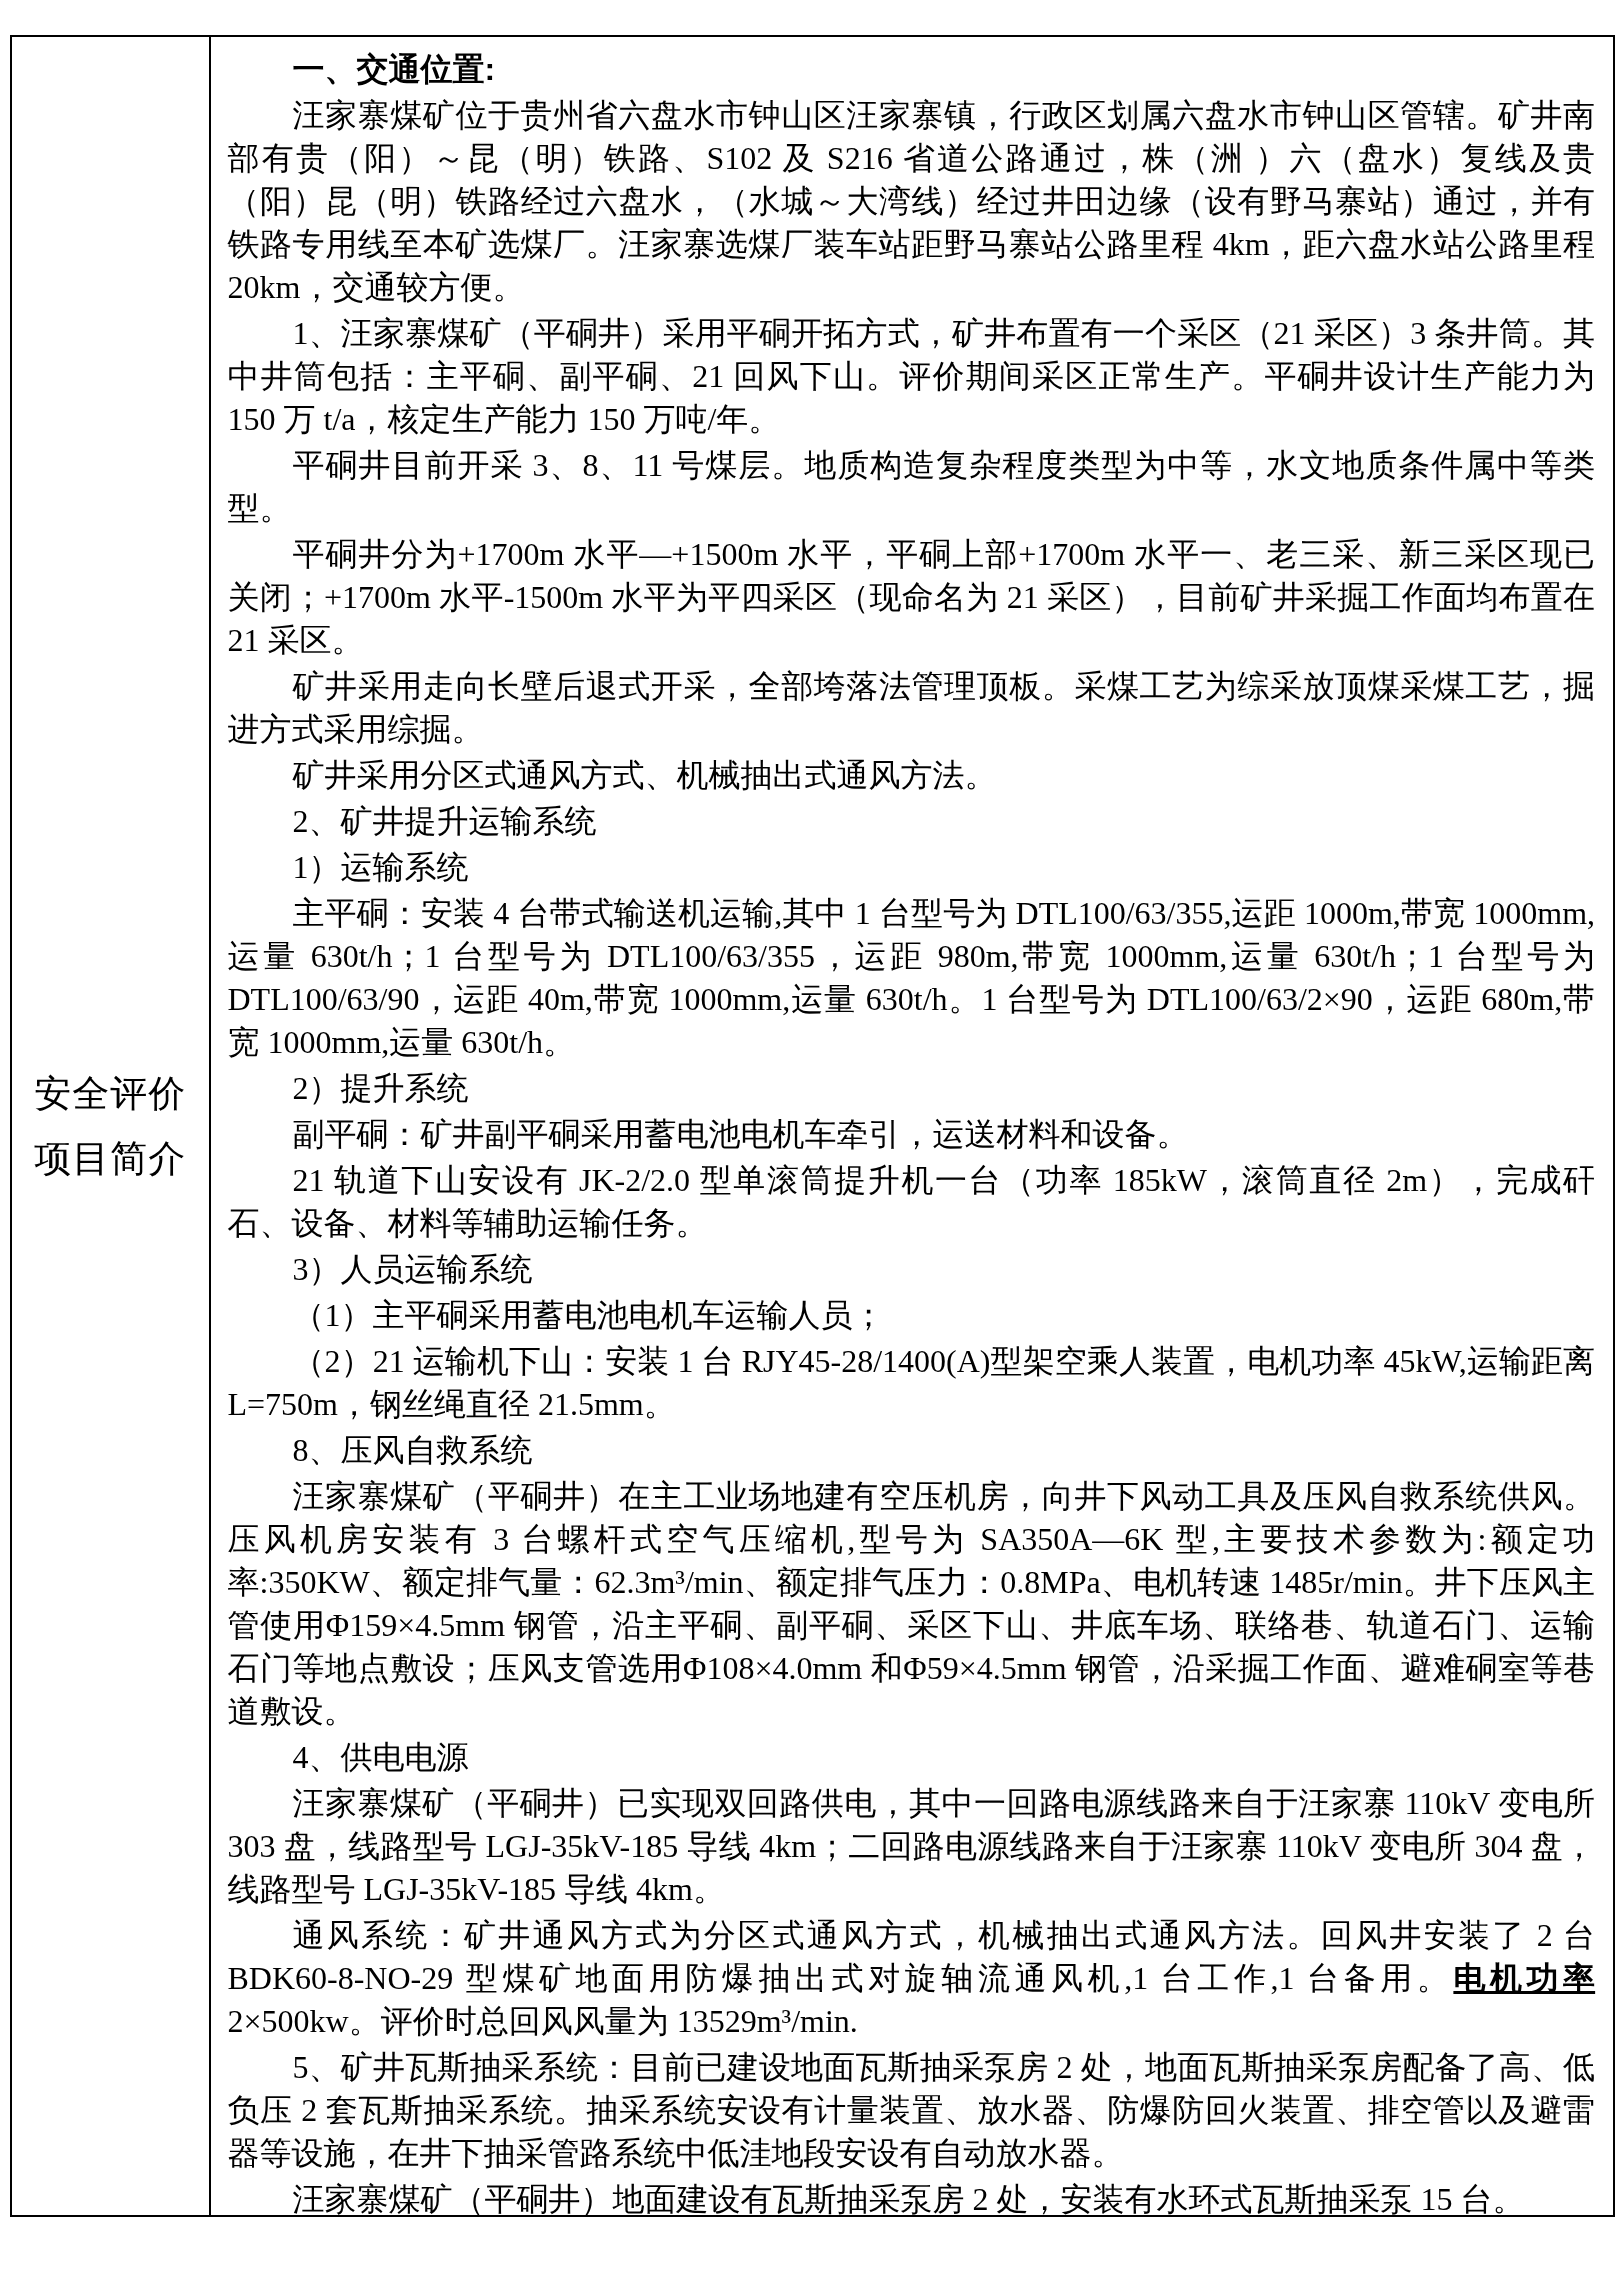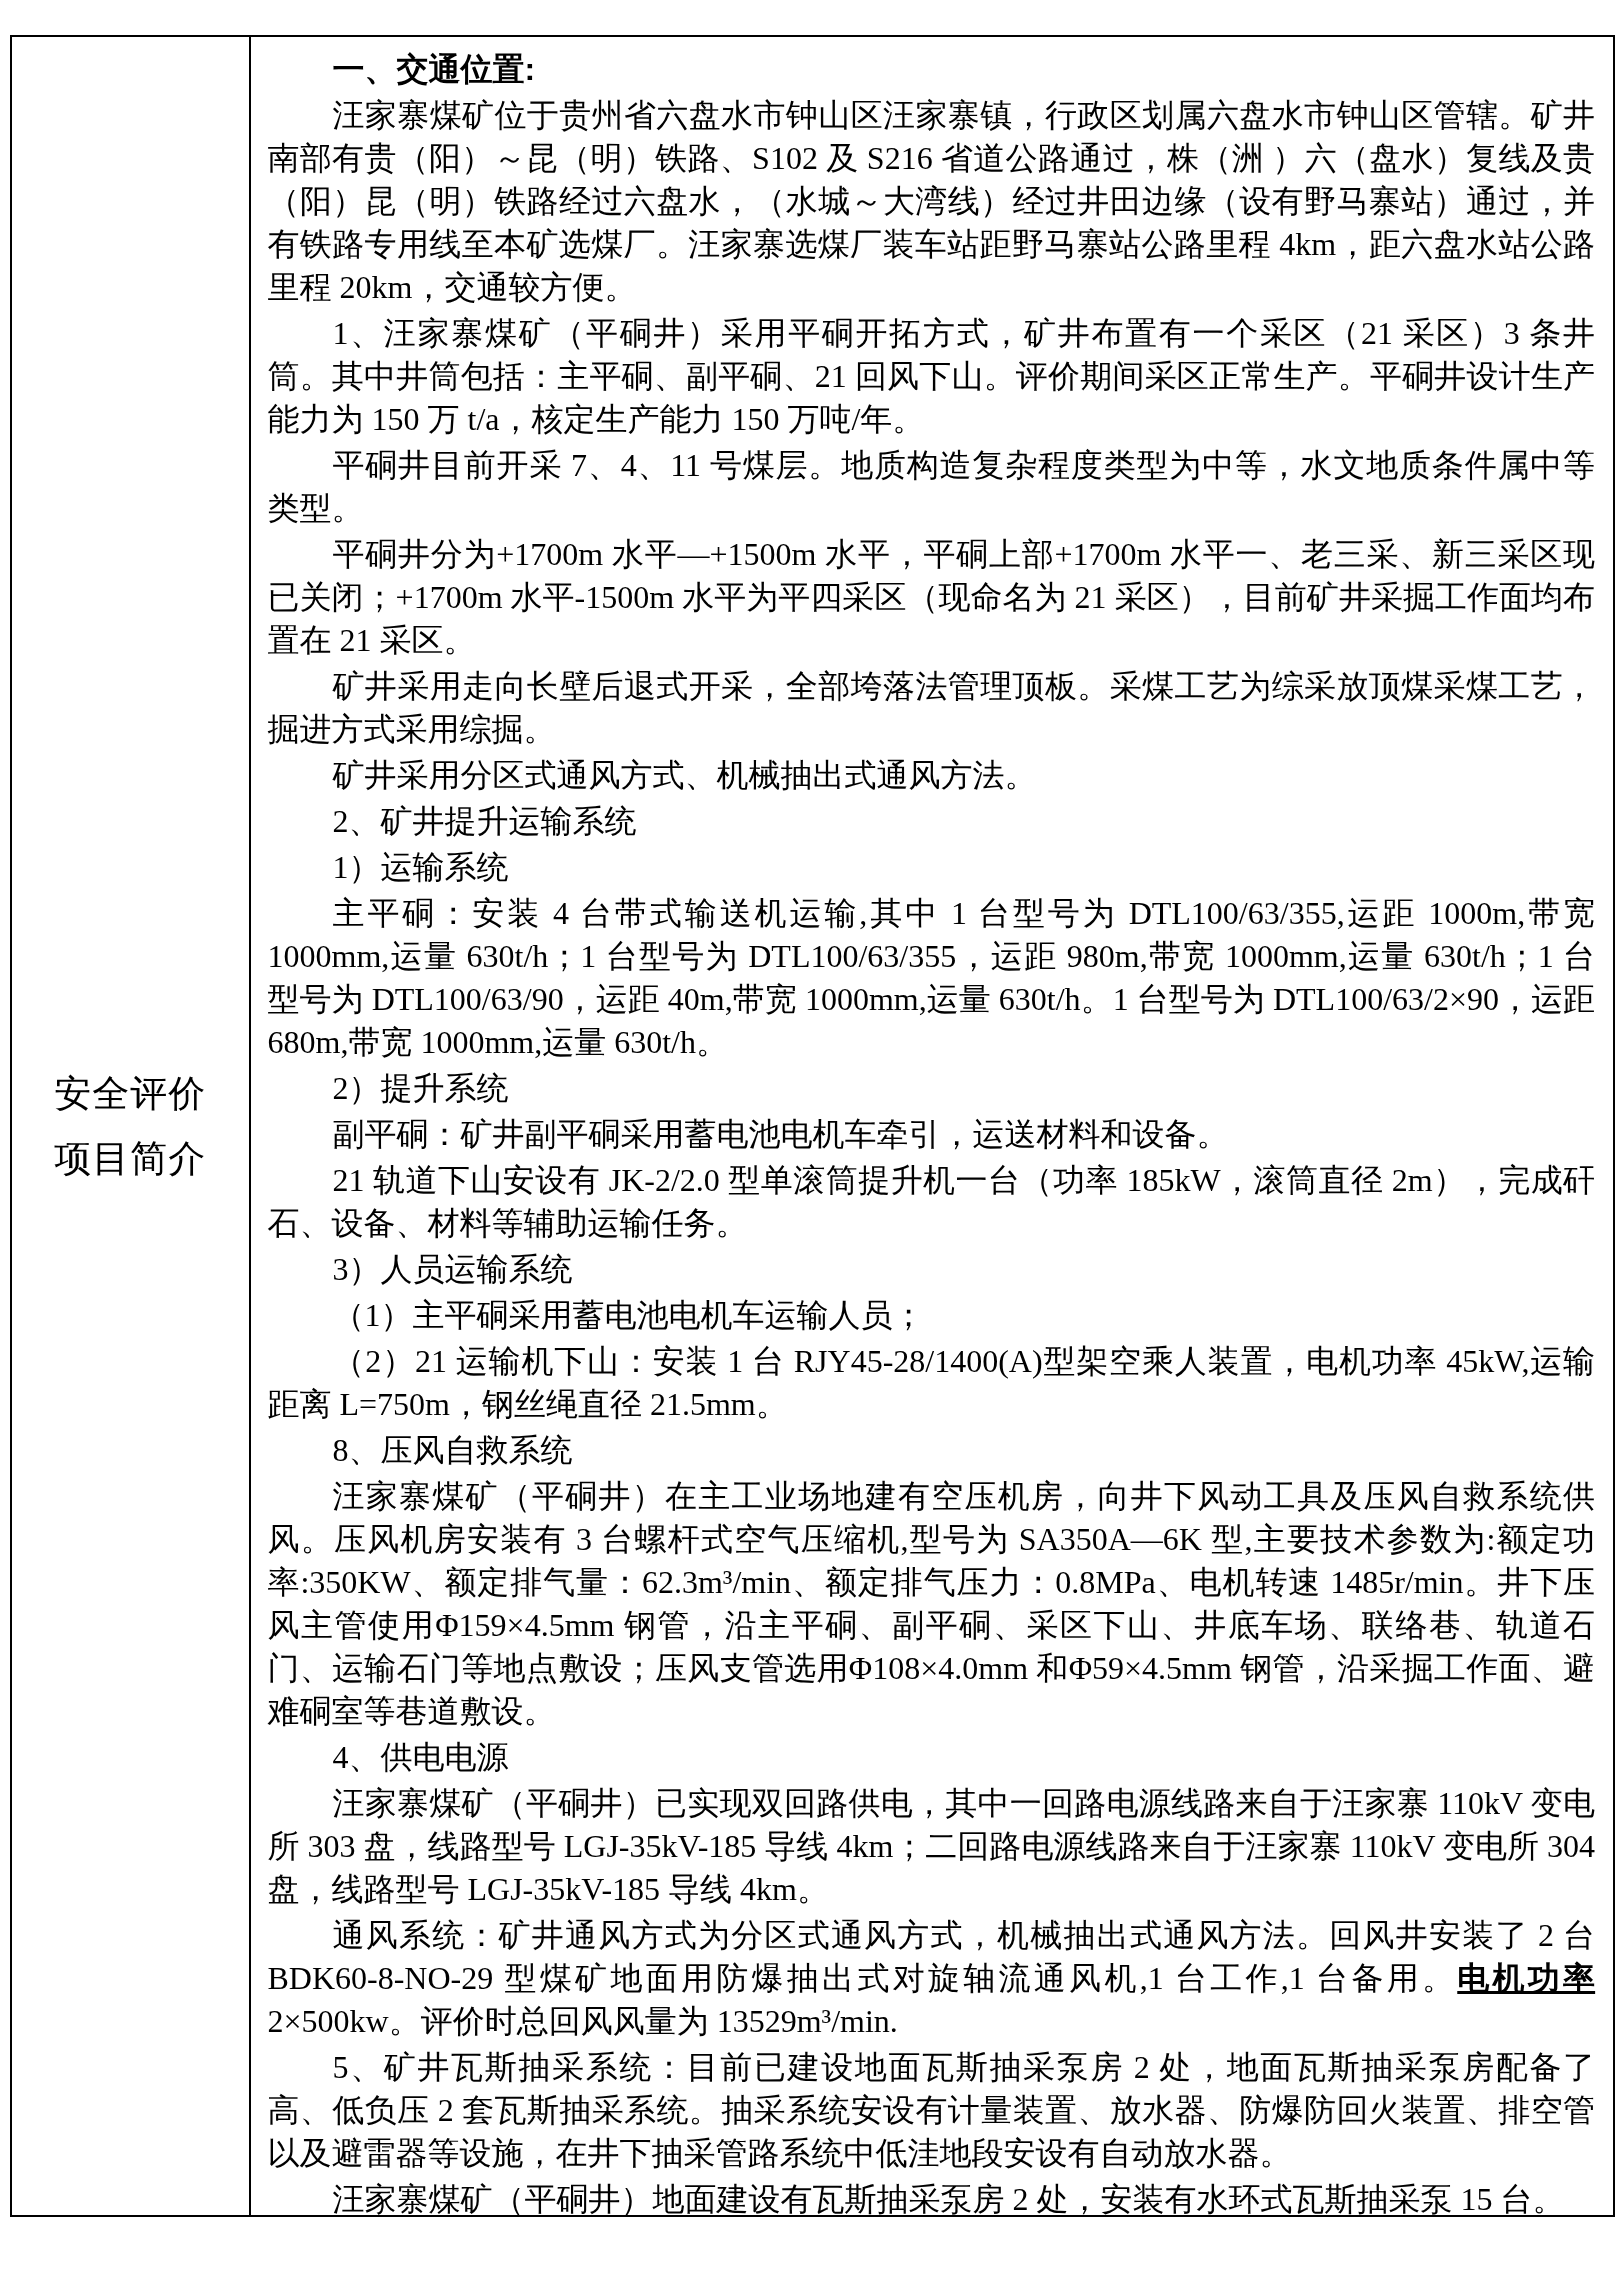--- a/index.html
+++ b/index.html
@@ -19,21 +19,21 @@
     left: 9.8px;
     top: 35px;
     width: 1605px;
     height: 2182px;
     box-sizing: border-box;
     border: 2.9px solid #000000;
     display: flex;
     background: #ffffff;
   }
   .cell-left {
-    width: 239px;
+    width: 199px;
     box-sizing: border-box;
     border-right: 2.9px solid #000000;
     display: flex;
     flex-direction: column;
     justify-content: center;
     align-items: center;
     font-size: 37px;
     line-height: 65px;
     letter-spacing: 1px;
     text-align: center;
@@ -68,21 +68,21 @@
 
 <div class="doc-table">
   <div class="cell-left">
     <div>安全评价</div>
     <div>项目简介</div>
   </div>
   <div class="cell-right">
     <p class="h">一、交通位置:</p>
     <p>汪家寨煤矿位于贵州省六盘水市钟山区汪家寨镇，行政区划属六盘水市钟山区管辖。矿井南部有贵（阳）～昆（明）铁路、S102 及 S216 省道公路通过，株（洲 ）六（盘水）复线及贵（阳）昆（明）铁路经过六盘水，（水城～大湾线）经过井田边缘（设有野马寨站）通过，并有铁路专用线至本矿选煤厂。汪家寨选煤厂装车站距野马寨站公路里程 4km，距六盘水站公路里程 20km，交通较方便。</p>
     <p>1、汪家寨煤矿（平硐井）采用平硐开拓方式，矿井布置有一个采区（21 采区）3 条井筒。其中井筒包括：主平硐、副平硐、21 回风下山。评价期间采区正常生产。平硐井设计生产能力为 150 万 t/a，核定生产能力 150 万吨/年。</p>
-    <p>平硐井目前开采 7、4、11 号煤层。地质构造复杂程度类型为中等，水文地质条件属中等类型。</p>
+    <p>平硐井目前开采 3、8、11 号煤层。地质构造复杂程度类型为中等，水文地质条件属中等类型。</p>
     <p>平硐井分为+1700m 水平—+1500m 水平，平硐上部+1700m 水平一、老三采、新三采区现已关闭；+1700m 水平-1500m 水平为平四采区（现命名为 21 采区），目前矿井采掘工作面均布置在 21 采区。</p>
     <p>矿井采用走向长壁后退式开采，全部垮落法管理顶板。采煤工艺为综采放顶煤采煤工艺，掘进方式采用综掘。</p>
     <p>矿井采用分区式通风方式、机械抽出式通风方法。</p>
     <p>2、矿井提升运输系统</p>
     <p>1）运输系统</p>
     <p>主平硐：安装 4 台带式输送机运输,其中 1 台型号为 DTL100/63/355,运距 1000m,带宽 1000mm,运量 630t/h；1 台型号为 DTL100/63/355，运距 980m,带宽 1000mm,运量 630t/h；1 台型号为 DTL100/63/90，运距 40m,带宽 1000mm,运量 630t/h。1 台型号为 DTL100/63/2×90，运距 680m,带宽 1000mm,运量 630t/h。</p>
     <p>2）提升系统</p>
     <p>副平硐：矿井副平硐采用蓄电池电机车牵引，运送材料和设备。</p>
     <p>21 轨道下山安设有 JK-2/2.0 型单滚筒提升机一台（功率 185kW，滚筒直径 2m），完成矸石、设备、材料等辅助运输任务。</p>
     <p>3）人员运输系统</p>

